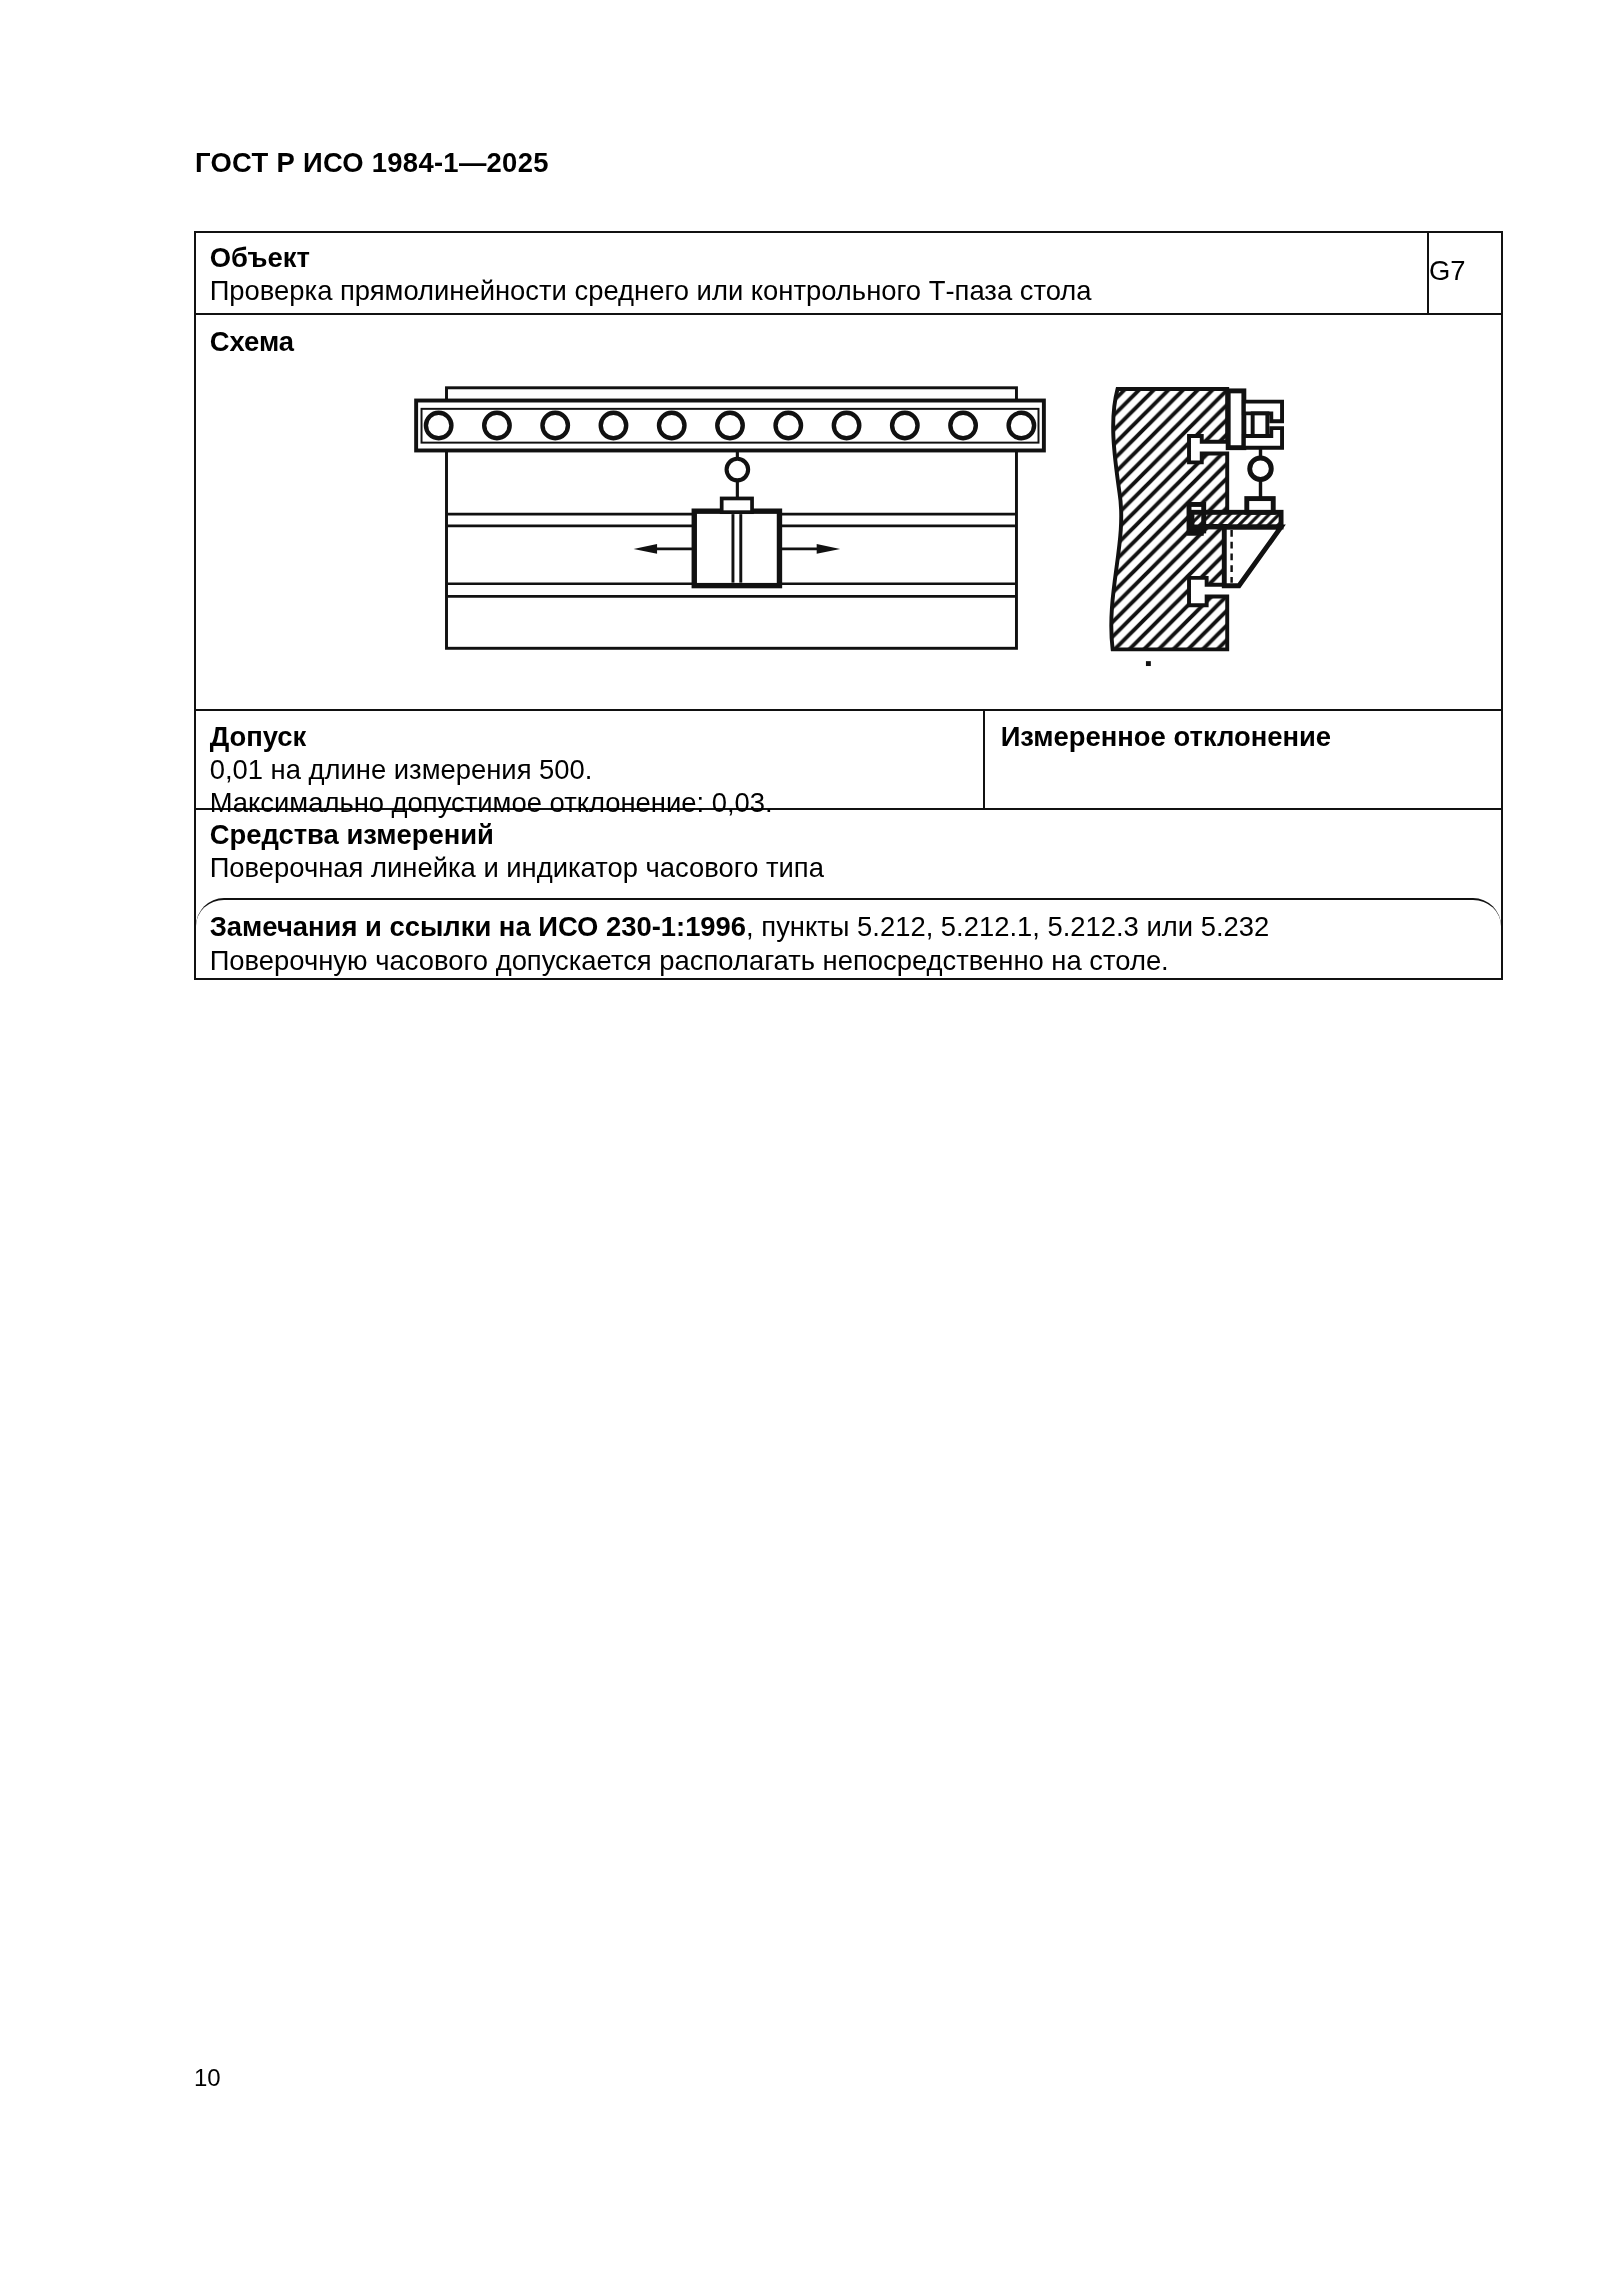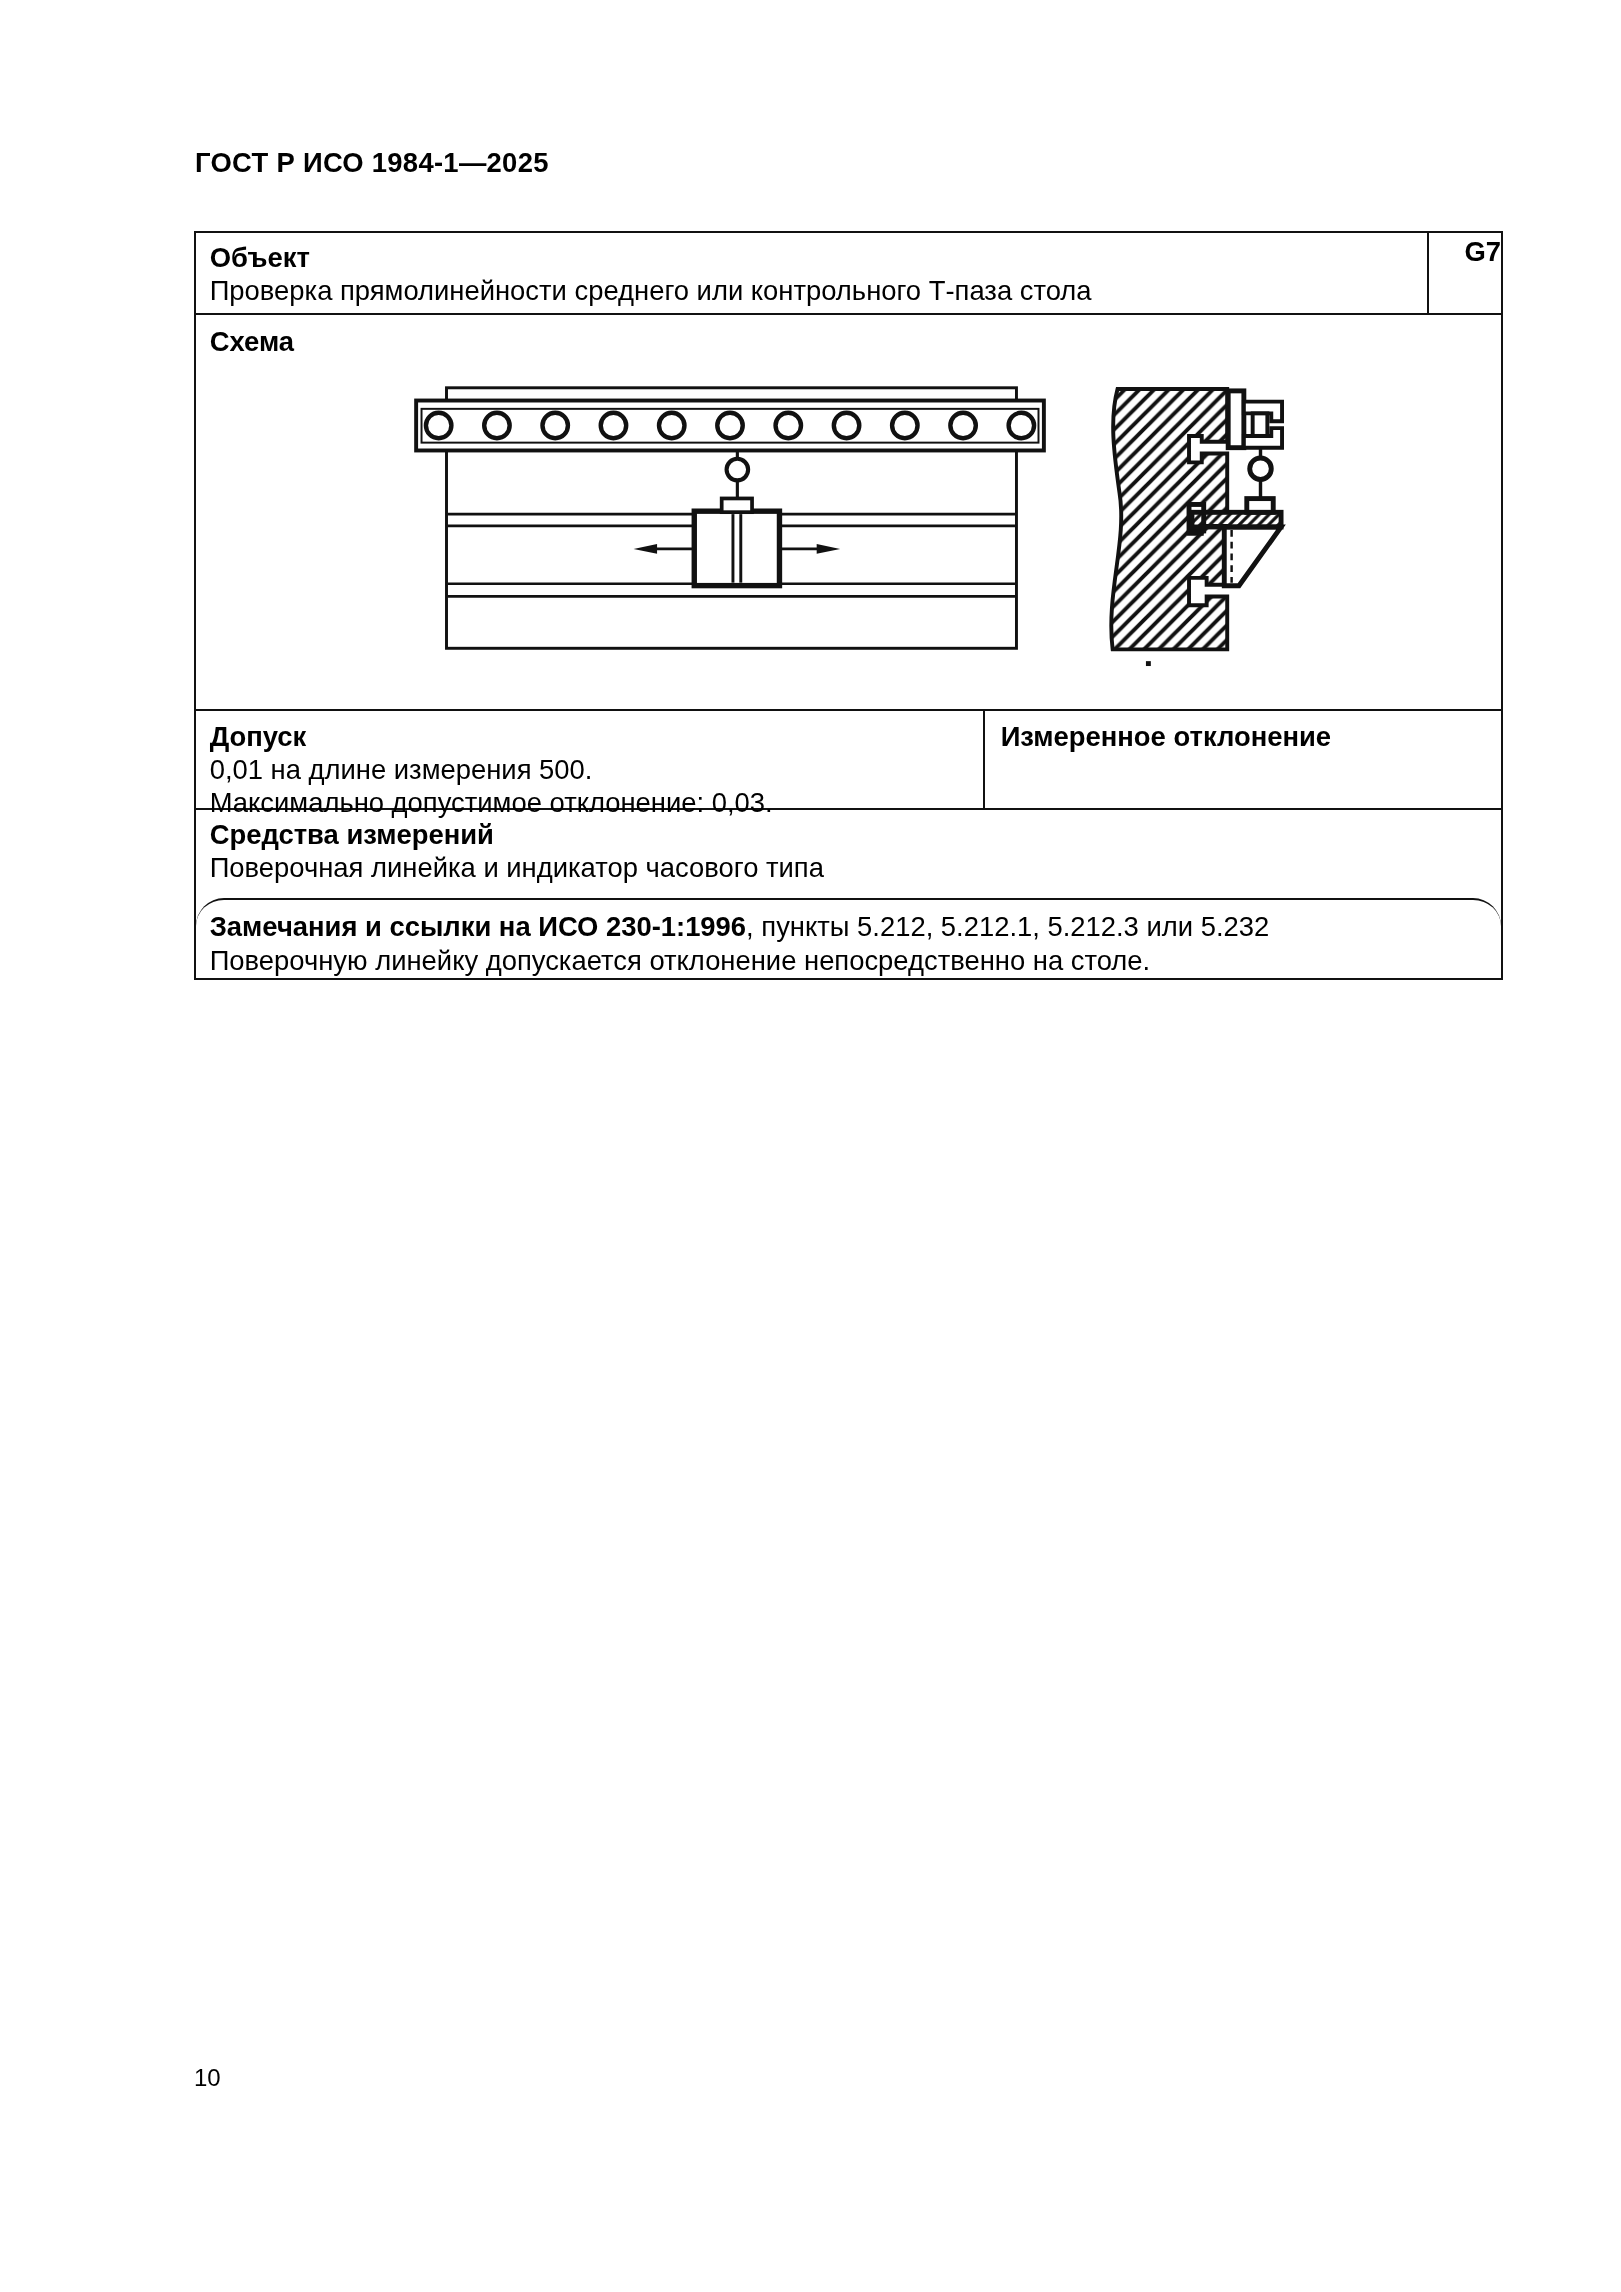--- a/index.html
+++ b/index.html
@@ -31,23 +31,23 @@
   .t-row { display: flex; border-top: 2.9px solid #111; }
   .t-row:first-child { border-top: none; }
   .cell { font-size: 27.4px; line-height: 33px; }
   .b { font-weight: bold; }
 
   .row-object { height: 80px; }
   .row-object .main-cell { flex: 1 1 auto; padding: 7.8px 13.7px 0 13.7px; }
   .row-object .code-cell {
     flex: 0 0 74px;
     border-left: 2.9px solid #111;
-    text-align: right;
-    padding-top: 2px;
-    font-weight: bold;
+    text-align: left;
+    padding-top: 21px;
+    font-weight: normal;
   }
   .row-schema { height: 396px; display: block; }
   .row-schema .schema-label { padding: 9.8px 13.7px 0 13.7px; }
 
   .row-tolerance { height: 99px; }
   .row-tolerance .tol-cell { flex: 0 0 789px; border-right: 2.9px solid #111; padding: 8.8px 13.7px 0 13.7px; line-height: 33px; }
   .row-tolerance .meas-cell { flex: 1 1 auto; padding: 8.8px 13.7px 0 15.7px; }
 
   .row-means { height: 90px; display: block; padding: 7.8px 13.7px 0 13.7px; }
   .row-notes { height: 80px; display: block; padding: 9.8px 13.7px 0 13.7px; line-height: 34px; border-radius: 28px; }
@@ -95,21 +95,21 @@
       </div>
     </div>
 
     <div class="t-row row-means cell">
       <div class="b">Средства измерений</div>
       <div>Поверочная линейка и индикатор часового типа</div>
     </div>
 
     <div class="t-row row-notes cell">
       <div><span class="b">Замечания и ссылки на ИСО 230-1:1996</span><span>, пункты 5.212, 5.212.1, 5.212.3 или 5.232</span></div>
-      <div>Поверочную линейку допускается отклонение непосредственно на столе.</div>
+      <div>Поверочную часового допускается располагать непосредственно на столе.</div>
     </div>
 
   </div>
 
   <svg id="svg-top-view" class="schema-svg" width="657" height="284" viewBox="410 386 670 290" xmlns="http://www.w3.org/2000/svg">
     <g fill="none" stroke="#111" stroke-width="3">
 
       <rect x="455" y="396" width="582" height="266" fill="#fff"></rect>
 
       <line x1="456.5" y1="525" x2="1035.5" y2="525" stroke-width="2.6"></line>

